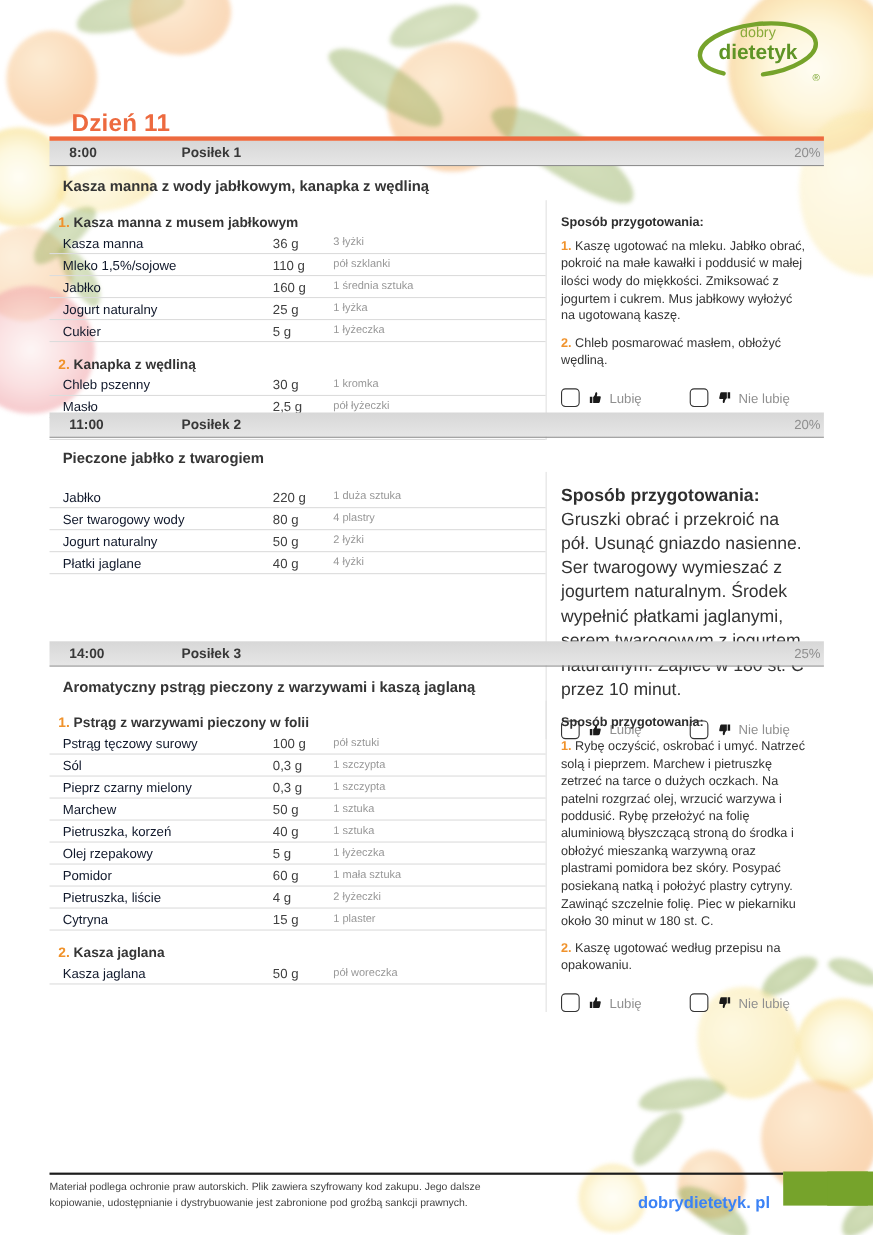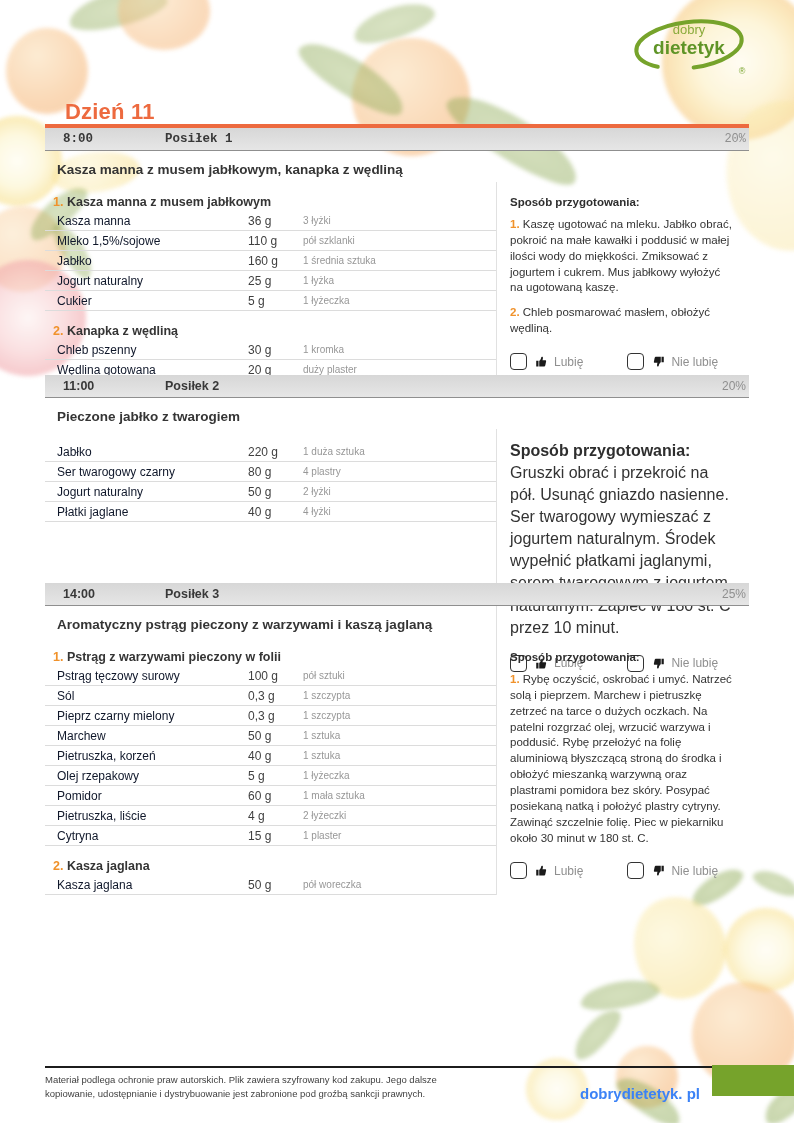--- a/index.html
+++ b/index.html
@@ -15,21 +15,21 @@
   .halfcut{border-radius:50%;}
   .half-orange{background:radial-gradient(circle, #fffbe9 0%, #fdeebc 38%, #f9d88a 58%, #f4b867 78%, #f2ab58 100%);}
   .half-lemon{background:radial-gradient(circle, #fffdf0 0%, #fdf5cc 40%, #f8e08c 68%, #f4d671 100%);}
   .grapefruit{background:radial-gradient(circle, #fdf1f0 0%, #f8ccce 42%, #f0a2a7 75%, #ee989e 100%);}
   
   .logo{position:absolute;top:12px;right:44px;z-index:2;}
   .page-title{position:absolute;top:84px;left:65px;z-index:2;font-size:22px;font-weight:bold;color:#ed6a3f;letter-spacing:.2px;}
   
   .meal{position:absolute;left:45px;width:704px;z-index:1;}
   .bar{display:flex;align-items:center;height:22px;background:linear-gradient(#d7d7d7,#e6e6e6);border-bottom:1px solid #8f8f8f;}
-  .bar.first{border-top:4px solid #ed6a3f;font-family:Liberation Mono, monospace;}
+  .bar.first{border-top:4px solid #ed6a3f;}
   .bar .time{padding-left:18px;width:58px;font-size:12.5px;font-weight:600;color:#383838;}
   .bar .mname{font-size:12.5px;font-weight:600;color:#383838;padding-left:44px;}
   .bar .pct{margin-left:auto;padding-right:3px;font-size:12px;color:#8f8f8f;}
   .dish{margin:11px 0 0 12px;font-size:13.5px;font-weight:bold;color:#353535;}
   .columns{display:flex;margin-top:5px;}
   .col-left{width:452px;box-sizing:border-box;border-right:1px solid #e1e1e1;}
   .col-right{width:239px;box-sizing:border-box;padding-left:13px;}
   .rhead{margin:13px 0 2px 8px;font-size:12.5px;font-weight:bold;color:#353535;}
   .rnum{color:#f0922b;font-weight:bold;}
   .itable{margin-top:2px;}
@@ -95,21 +95,21 @@
 </div>
 
 <h1 class="page-title">Dzień 11</h1>
 
 <section class="meal" style="top:124px;">
   <div class="bar first">
     <span class="time">8:00</span>
     <span class="mname">Posiłek 1</span>
     <span class="pct">20%</span>
   </div>
-  <h2 class="dish">Kasza manna z musem jabłkowym, kanapka z wędliną</h2>
+  <h2 class="dish">Kasza manna z wody jabłkowym, kanapka z wędliną</h2>
   <div class="columns">
     <div class="col-left">
       <h3 class="rhead"><span class="rnum">1.</span> <span>Kasza manna z musem jabłkowym</span></h3>
       <div class="itable">
         <div class="irow">
             <span class="iname">Kasza manna</span>
             <span class="iamt">36 g</span>
             <span class="imeas">3 łyżki</span>
           </div>
         <div class="irow">
@@ -132,20 +132,25 @@
             <span class="iamt">5 g</span>
             <span class="imeas">1 łyżeczka</span>
           </div>
       </div>
       <h3 class="rhead"><span class="rnum">2.</span> <span>Kanapka z wędliną</span></h3>
       <div class="itable">
         <div class="irow">
             <span class="iname">Chleb pszenny</span>
             <span class="iamt">30 g</span>
             <span class="imeas">1 kromka</span>
+          </div>
+        <div class="irow">
+            <span class="iname">Masło</span>
+            <span class="iamt">2,5 g</span>
+            <span class="imeas">pół łyżeczki</span>
           </div>
         <div class="irow">
             <span class="iname">Wędlina gotowana</span>
             <span class="iamt">20 g</span>
             <span class="imeas">duży plaster</span>
           </div>
       </div>
     </div>
     <div class="col-right">
       <p class="prep-h">Sposób przygotowania:</p>
@@ -182,21 +187,21 @@
   <h2 class="dish">Pieczone jabłko z twarogiem</h2>
   <div class="columns">
     <div class="col-left">
       <div class="itable" style="margin-top:13px;">
         <div class="irow">
             <span class="iname">Jabłko</span>
             <span class="iamt">220 g</span>
             <span class="imeas">1 duża sztuka</span>
           </div>
         <div class="irow">
-            <span class="iname">Ser twarogowy czarny</span>
+            <span class="iname">Ser twarogowy wody</span>
             <span class="iamt">80 g</span>
             <span class="imeas">4 plastry</span>
           </div>
         <div class="irow">
             <span class="iname">Jogurt naturalny</span>
             <span class="iamt">50 g</span>
             <span class="imeas">2 łyżki</span>
           </div>
         <div class="irow">
             <span class="iname">Płatki jaglane</span>
@@ -291,20 +296,21 @@
         <div class="irow">
             <span class="iname">Kasza jaglana</span>
             <span class="iamt">50 g</span>
             <span class="imeas">pół woreczka</span>
           </div>
       </div>
     </div>
     <div class="col-right">
       <p class="prep-h">Sposób przygotowania:</p>
       <p class="step"><span class="rnum">1.</span> <span>Rybę oczyścić, oskrobać i umyć. Natrzeć solą i pieprzem. Marchew i pietruszkę zetrzeć na tarce o dużych oczkach. Na patelni rozgrzać olej, wrzucić warzywa i poddusić. Rybę przełożyć na folię aluminiową błyszczącą stroną do środka i obłożyć mieszanką warzywną oraz plastrami pomidora bez skóry. Posypać posiekaną natką i położyć plastry cytryny. Zawinąć szczelnie folię. Piec w piekarniku około 30 minut w 180 st. C.</span></p>
+      <p class="step"><span class="rnum">2.</span> <span>Kaszę ugotować według przepisu na opakowaniu.</span></p>
       <div class="votes">
         <span class="vote">
           <span class="cb"></span>
           <svg class="thumb" width="13" height="13" viewBox="0 0 16 16">
               <path fill="#1a1a1a" d="M1.5 7h2.8v7H1.5z M5.2 14V7.2c1.1-.7 1.9-1.9 2.2-3.3.2-.9.3-1.9 1.2-1.9.8 0 1.2.6 1.2 1.5 0 1-.3 2.1-.6 2.9h3.4c.7 0 1.3.6 1.1 1.4l-1 4.7c-.2.9-.9 1.5-1.8 1.5z"></path>
             </svg>
           <span class="vlabel">Lubię</span>
         </span>
         <span class="vote">
           <span class="cb"></span>

